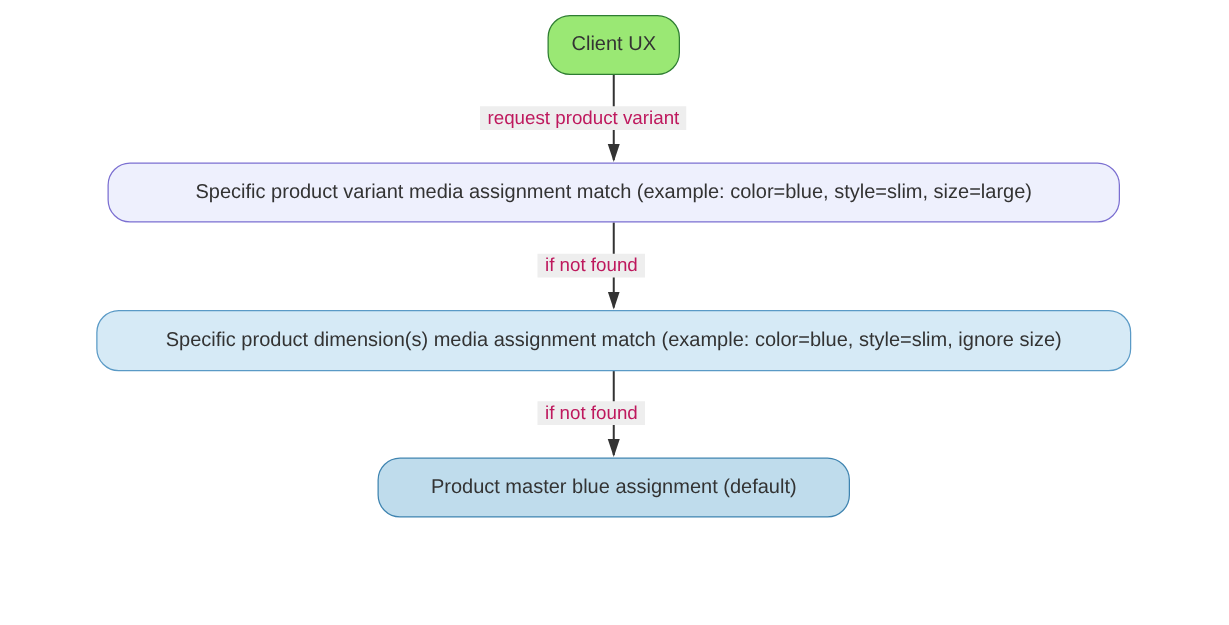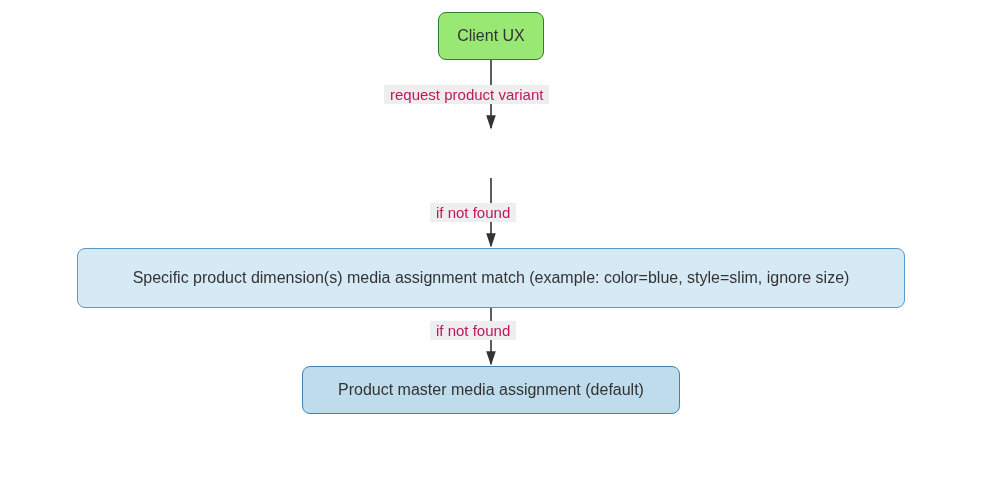--- a/index.html
+++ b/index.html
@@ -12,21 +12,21 @@
     font-size: 16px;
     color: #333;
   }
   .canvas {
     position: relative;
     width: 983px;
     height: 500px;
   }
   .node {
     position: absolute;
-    border-radius: 8px;
+    border-radius: 18px;
     display: flex;
     align-items: center;
     justify-content: center;
     text-align: center;
     padding: 0 0;
     box-sizing: border-box;
     white-space: nowrap;
   }
   .green {
     background: #9ae874;
@@ -78,30 +78,33 @@
   </svg>
 
   <div class="node green" style="left:438px; top:12px; width:106px; height:48px;">
     <span>Client UX</span>
   </div>
 
   <div class="edge-label" style="left:384px; top:85px;">
     <span>request product variant</span>
   </div>
 
+  <div class="node lav" style="left:86px; top:130px; width:810px; height:48px;">
+    <span>Specific product variant media assignment match (example: color=blue, style=slim, size=large)</span>
+  </div>
 
   <div class="edge-label" style="left:430px; top:203px;">
     <span>if not found</span>
   </div>
 
-  <div class="node blue1" style="left:77px; top:248px; width:828px; height:60px;">
+  <div class="node blue1" style="left:77px; top:248px; width:828px; height:49px;">
     <span>Specific product dimension(s) media assignment match (example: color=blue, style=slim, ignore size)</span>
   </div>
 
   <div class="edge-label" style="left:430px; top:321px;">
     <span>if not found</span>
   </div>
 
   <div class="node blue2" style="left:302px; top:366px; width:378px; height:48px;">
-    <span>Product master media assignment (default)</span>
+    <span>Product master blue assignment (default)</span>
   </div>
 
 </div>
 
 </body></html>

